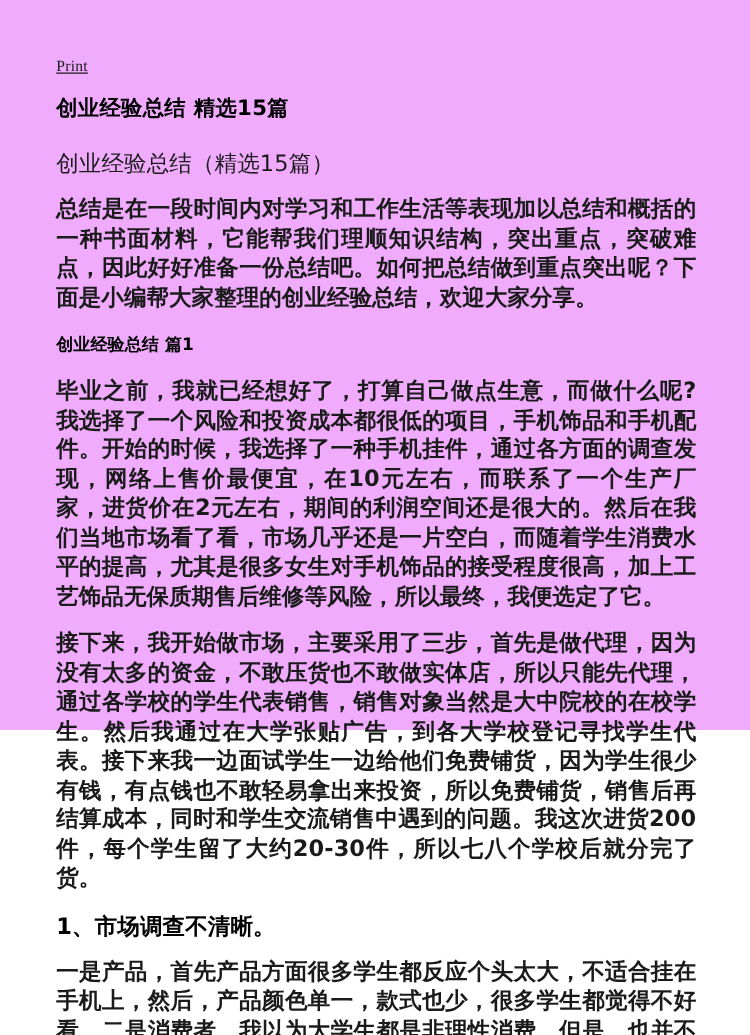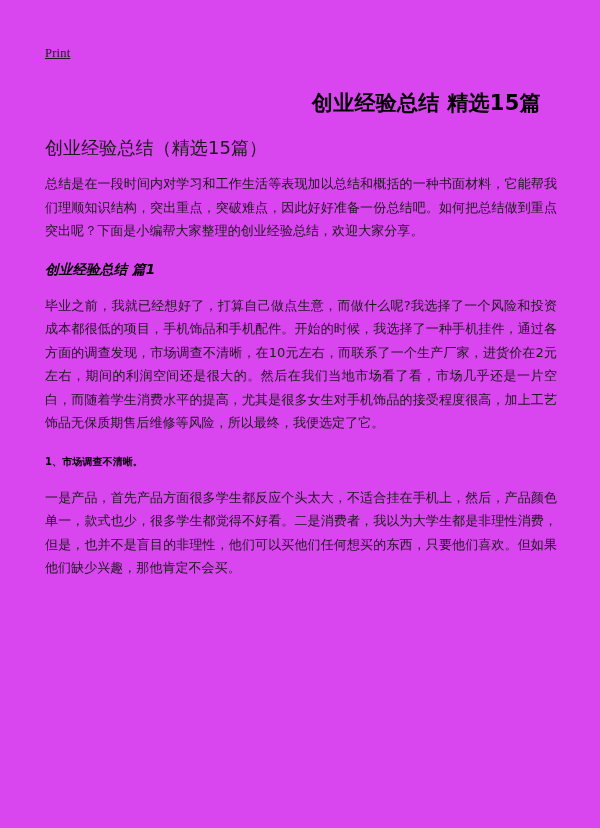--- a/index.html
+++ b/index.html
@@ -13,22 +13,22 @@
     height: 828px;
     overflow: hidden;
     font-family: "Liberation Serif", "DejaVu Serif", serif;
     color: #1a1a1a;
     -webkit-font-smoothing: antialiased;
   }
 
   .page {
     position: relative;
     width: 600px;
-    height: 828px;
-    background: #d946ef;
+    height: 584px;
+    background: #f0abfc;
     box-sizing: border-box;
   }
 
   
   .print-bar {
     position: absolute;
     left: 45px;
     top: 45px;
     font-family: "Liberation Serif", "DejaVu Serif", serif;
     font-size: 12.5px;
@@ -40,68 +40,68 @@
 
   
   .content {
     position: absolute;
     left: 45px;
     top: 72px;
     width: 512px;
   }
 
   .doc-title {
-    margin: 16px;
+    margin: 0;
     padding: 0;
-    text-align: right;
+    text-align: left;
     font-family: "DejaVu Sans", "Liberation Sans", sans-serif;
-    font-size: 21px;
+    font-size: 17px;
     font-weight: bold;
     line-height: 30px;
     color: #000000;
     letter-spacing: 0.3px;
   }
 
   .lead-line {
     margin: 20px 0 0 0;
     font-family: "DejaVu Sans", "Liberation Sans", sans-serif;
     font-size: 18px;
     font-weight: normal;
     line-height: 20px;
     color: #1a1a1a;
     letter-spacing: 0.1px;
   }
 
   p.para {
     margin: 14px 0 0 0;
     font-family: "DejaVu Sans", "Liberation Sans", sans-serif;
-    font-size: 13px;
+    font-size: 18px;
     line-height: 23.5px;
     color: #1a1a1a;
     text-align: justify;
     text-justify: inter-ideograph;
     letter-spacing: 0.05px;
     word-break: break-all;
+    font-weight: bold;
   }
 
   h2.sec-heading {
     margin: 16px 0 3px 0;
     font-family: "DejaVu Sans", "Liberation Sans", sans-serif;
     font-size: 13.6px;
     font-weight: bold;
     line-height: 21px;
     color: #000000;
     letter-spacing: 0.1px;
-    font-style: italic;
   }
 
   h3.num-heading {
     margin: 16px 0 0 0;
     font-family: "DejaVu Sans", "Liberation Sans", sans-serif;
-    font-size: 10px;
+    font-size: 18px;
     font-weight: bold;
     line-height: 21px;
     color: #000000;
     letter-spacing: 0.1px;
   }
 
   .spacer-top {
     margin-top: 17px;
   }
 </style>
@@ -116,22 +116,23 @@
 
     <h1 class="doc-title">创业经验总结 精选15篇</h1>
 
     <div class="lead-line">创业经验总结（精选15篇）</div>
 
     <p class="para spacer-top">总结是在一段时间内对学习和工作生活等表现加以总结和概括的一种书面材料，它能帮我们理顺知识结构，突出重点，突破难点，因此好好准备一份总结吧。如何把总结做到重点突出呢？下面是小编帮大家整理的创业经验总结，欢迎大家分享。</p>
 
     <h2 class="sec-heading">创业经验总结 篇1</h2>
 
 
-    <p class="para">毕业之前，我就已经想好了，打算自己做点生意，而做什么呢?我选择了一个风险和投资成本都很低的项目，手机饰品和手机配件。开始的时候，我选择了一种手机挂件，通过各方面的调查发现，市场调查不清晰，在10元左右，而联系了一个生产厂家，进货价在2元左右，期间的利润空间还是很大的。然后在我们当地市场看了看，市场几乎还是一片空白，而随着学生消费水平的提高，尤其是很多女生对手机饰品的接受程度很高，加上工艺饰品无保质期售后维修等风险，所以最终，我便选定了它。</p>
+    <p class="para">毕业之前，我就已经想好了，打算自己做点生意，而做什么呢?我选择了一个风险和投资成本都很低的项目，手机饰品和手机配件。开始的时候，我选择了一种手机挂件，通过各方面的调查发现，网络上售价最便宜，在10元左右，而联系了一个生产厂家，进货价在2元左右，期间的利润空间还是很大的。然后在我们当地市场看了看，市场几乎还是一片空白，而随着学生消费水平的提高，尤其是很多女生对手机饰品的接受程度很高，加上工艺饰品无保质期售后维修等风险，所以最终，我便选定了它。</p>
 
+    <p class="para">接下来，我开始做市场，主要采用了三步，首先是做代理，因为没有太多的资金，不敢压货也不敢做实体店，所以只能先代理，通过各学校的学生代表销售，销售对象当然是大中院校的在校学生。然后我通过在大学张贴广告，到各大学校登记寻找学生代表。接下来我一边面试学生一边给他们免费铺货，因为学生很少有钱，有点钱也不敢轻易拿出来投资，所以免费铺货，销售后再结算成本，同时和学生交流销售中遇到的问题。我这次进货200件，每个学生留了大约20-30件，所以七八个学校后就分完了货。</p>
 
 
     <h3 class="num-heading">1、市场调查不清晰。</h3>
 
     <p class="para">一是产品，首先产品方面很多学生都反应个头太大，不适合挂在手机上，然后，产品颜色单一，款式也少，很多学生都觉得不好看。二是消费者，我以为大学生都是非理性消费，但是，也并不是盲目的非理性，他们可以买他们任何想买的东西，只要他们喜欢。但如果他们缺少兴趣，那他肯定不会买。</p>
 
   </div>
 </div>
 
 </body></html>

